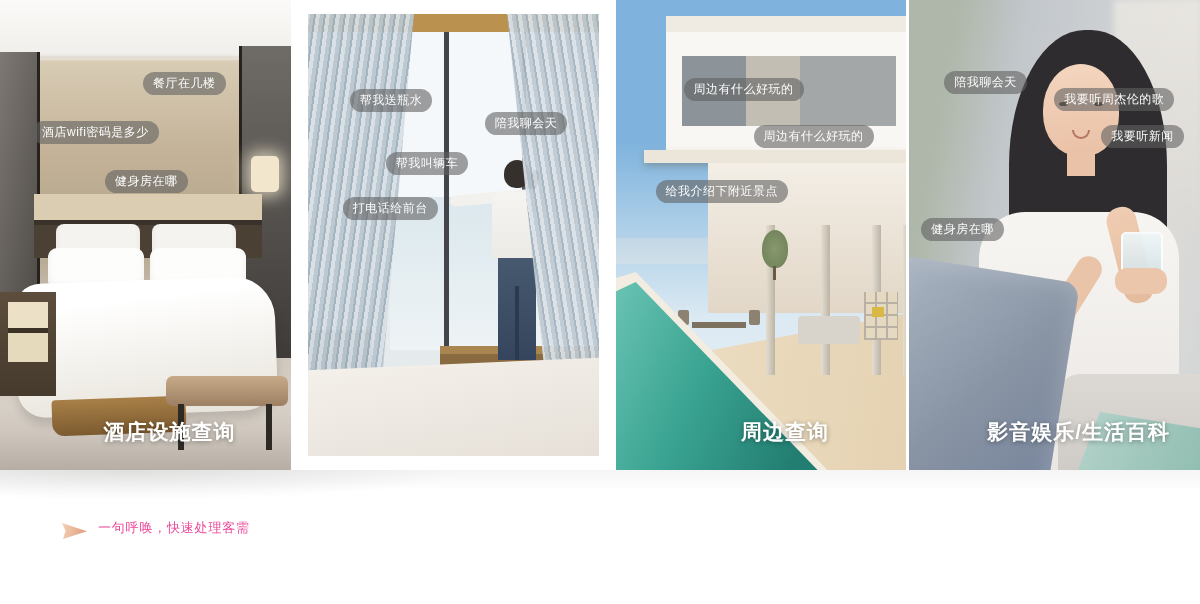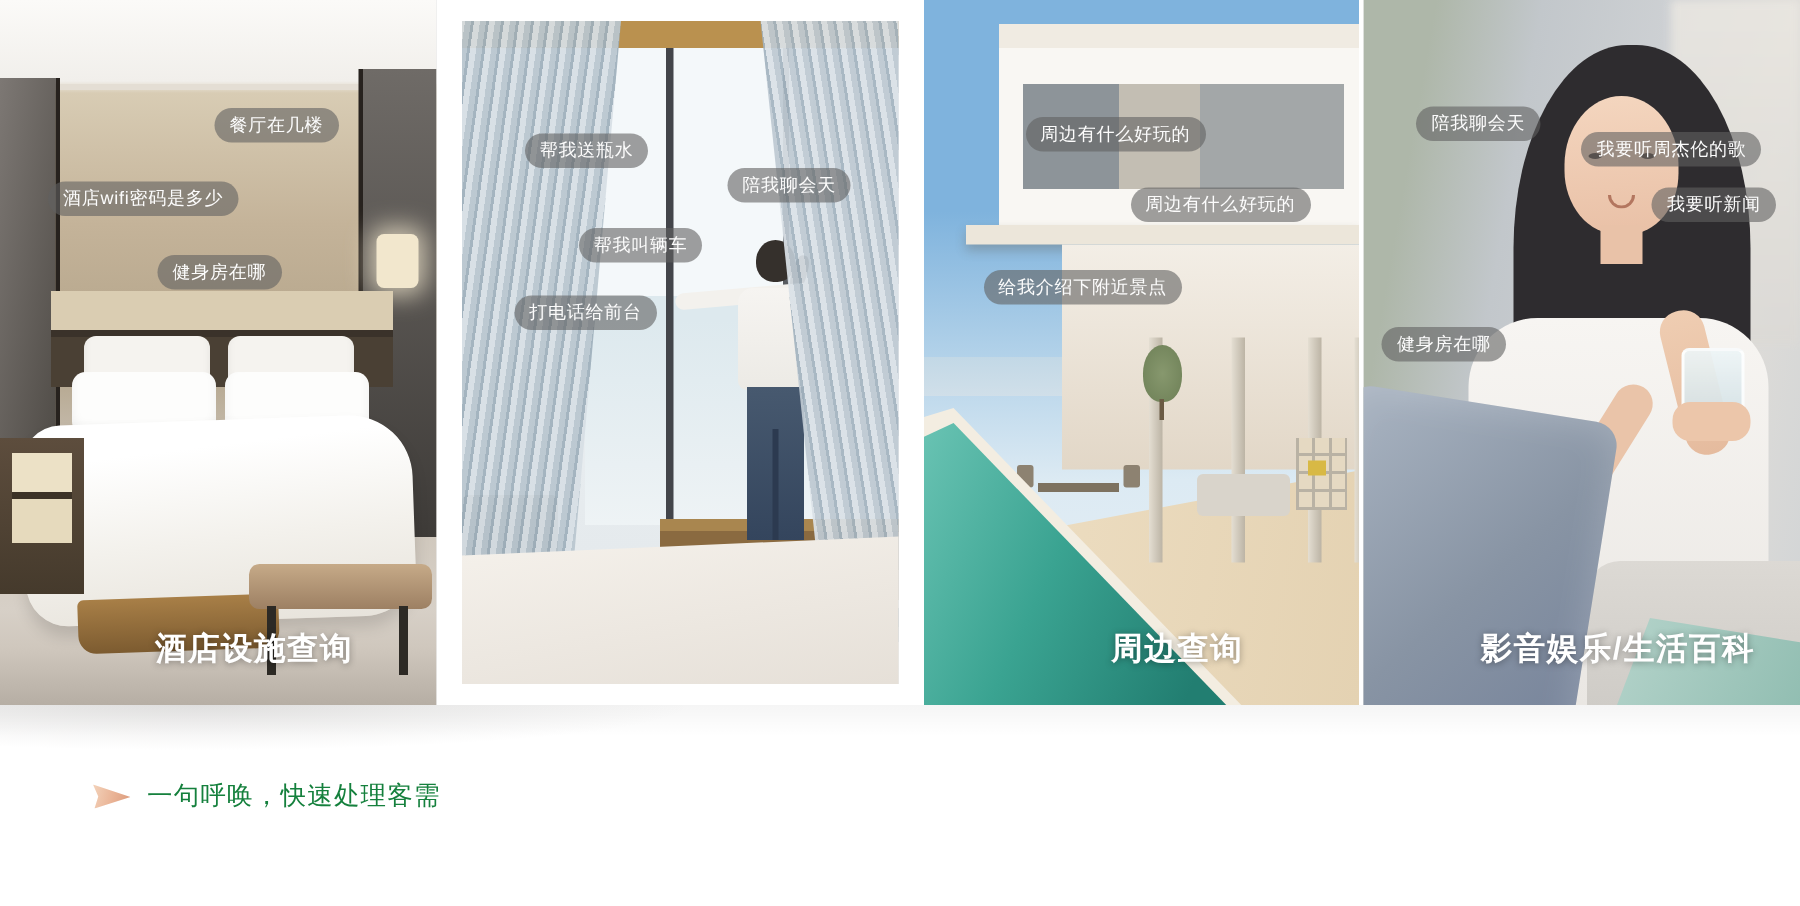--- a/index.html
+++ b/index.html
@@ -107,21 +107,21 @@
   
   .footer { position:relative; height:131px; background:#fff; }
   .footer::before { content:""; position:absolute; left:0; top:0; width:100%; height:30px;
     background:radial-gradient(460px 42px at 130px 0,rgba(90,85,80,.14),rgba(90,85,80,0) 72%),
                linear-gradient(180deg,rgba(0,0,0,.04),rgba(0,0,0,0) 70%); }
   .brand { position:absolute; left:62px; top:42px; display:flex; align-items:flex-start; gap:11px; }
   .arrow { width:25px; height:18px; margin-top:10px; flex:0 0 auto;
     background:linear-gradient(105deg,#f3d3bb 0%,#e9b294 55%,#d9997b 100%);
     clip-path:polygon(0 6%,100% 52%,4% 94%,14% 50%); }
   .brand h1 { margin:0; font-size:30px; font-weight:700; color:#262626; letter-spacing:.5px; line-height:1.15; }
-  .brand p  { margin:7px 0 0; font-size:17px; color:#15803d; letter-spacing:.8px; }
+  .brand p  { margin:7px 0 0; font-size:13px; color:#ec4899; letter-spacing:.8px; }
 </style>
 </head>
 <body>
 
 <div class="page">
 
   <div class="panels">
 
     <figure class="panel" style="margin:0">
       <div class="scene" aria-hidden="true">

